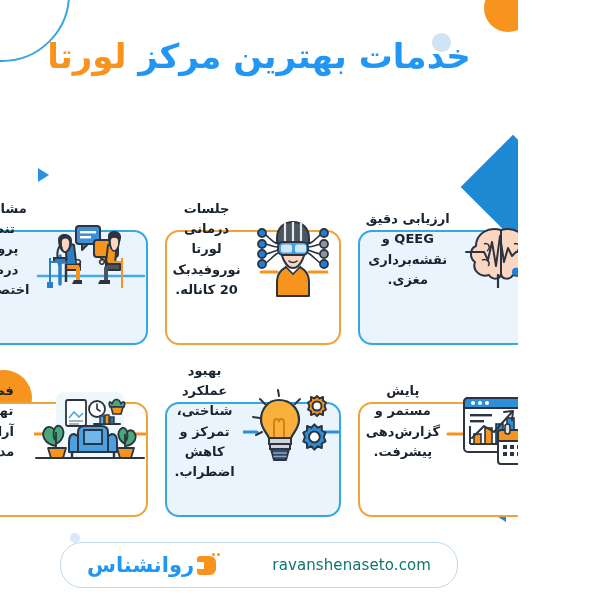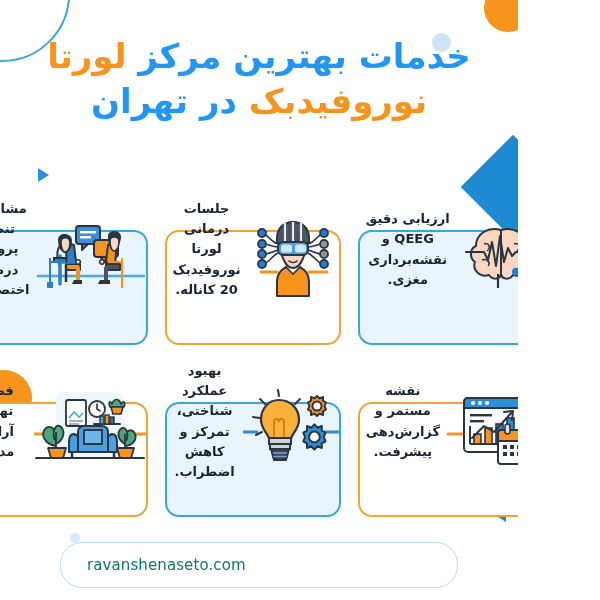--- a/index.html
+++ b/index.html
@@ -237,24 +237,20 @@
   <div class="deco deco-diamond-right"></div>
   <div class="deco deco-circle-orange-left"></div>
   <div class="deco deco-circle-outline-bl"></div>
   <div class="deco deco-tri-blue-right"></div>
   <div class="deco deco-dot-small-b"></div>
 
   <div class="title-block">
     <div class="title-line">
       <span class="t-blue">خدمات بهترین مرکز</span>
       <span class="t-orange">لورتا</span>
-    </div>
-    <div class="title-line">
-      <span class="t-orange">نوروفیدبک</span>
-      <span class="t-blue">در تهران</span>
     </div>
   </div>
 
   <div class="grid">
 
     <div class="card blue">
       <div class="card-box"></div>
       <div class="card-icon">
         <svg width="86" height="80" viewBox="0 0 86 80">
           <path d="M43 12 C30 8 18 16 18 28 C12 30 11 40 17 44 C14 52 22 60 31 57 C34 62 42 62 43 56 Z" fill="#fbd7c2" stroke="#2b3440" stroke-width="2" stroke-linejoin="round"></path>
@@ -377,21 +373,21 @@
               <rect x="64" y="55" width="4" height="4"></rect>
             <rect x="71" y="55" width="4" height="4"></rect>
               <rect x="78" y="55" width="4" height="4"></rect>
             <rect x="57" y="62" width="4" height="4"></rect>
               <rect x="64" y="62" width="4" height="4"></rect>
             <rect x="71" y="62" width="4" height="4"></rect>
               <rect x="78" y="62" width="4" height="4"></rect>
           </g>
         </svg>
       </div>
-      <div class="card-text">نقشه مستمر و گزارش‌دهی پیشرفت.</div>
+      <div class="card-text">پایش مستمر و گزارش‌دهی پیشرفت.</div>
     </div>
 
     <div class="card blue">
       <div class="card-box"></div>
       <div class="card-icon">
         <svg width="96" height="82" viewBox="0 0 96 82">
           <path d="M0 44 L14 44" stroke="#2d8fd8" stroke-width="3" stroke-linecap="round"></path>
           <path d="M82 44 L96 44" stroke="#2d8fd8" stroke-width="3" stroke-linecap="round"></path>
           <g stroke="#2b3440" stroke-width="2" stroke-linecap="round">
             <path d="M36 8 L35 2"></path>
@@ -456,16 +452,25 @@
             <path d="M83 58 L100 58 L97 68 L86 68 Z" fill="#f7941d" stroke="#2b3440" stroke-width="1.8" stroke-linejoin="round"></path>
           </g>
         </svg>
       </div>
       <div class="card-text">فضای تهران آرام و مدرن.</div>
     </div>
 
   </div>
 
   <div class="footer">
+    <div class="brand">
+      <div class="brand-mark">
+        <div class="blk"></div>
+        <div class="notch"></div>
+        <div class="d1"></div>
+        <div class="d2"></div>
+      </div>
+      <span class="brand-text">روانشناس</span>
+    </div>
     <span class="site-url">ravanshenaseto.com</span>
   </div>
 
 </div>
 
 </body></html>

